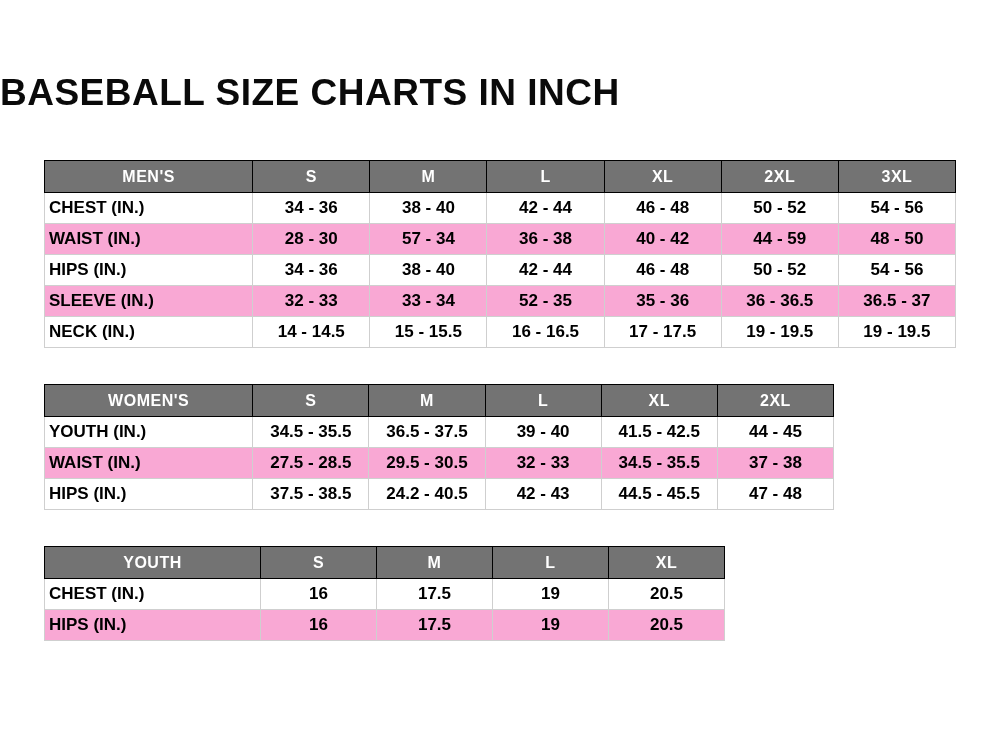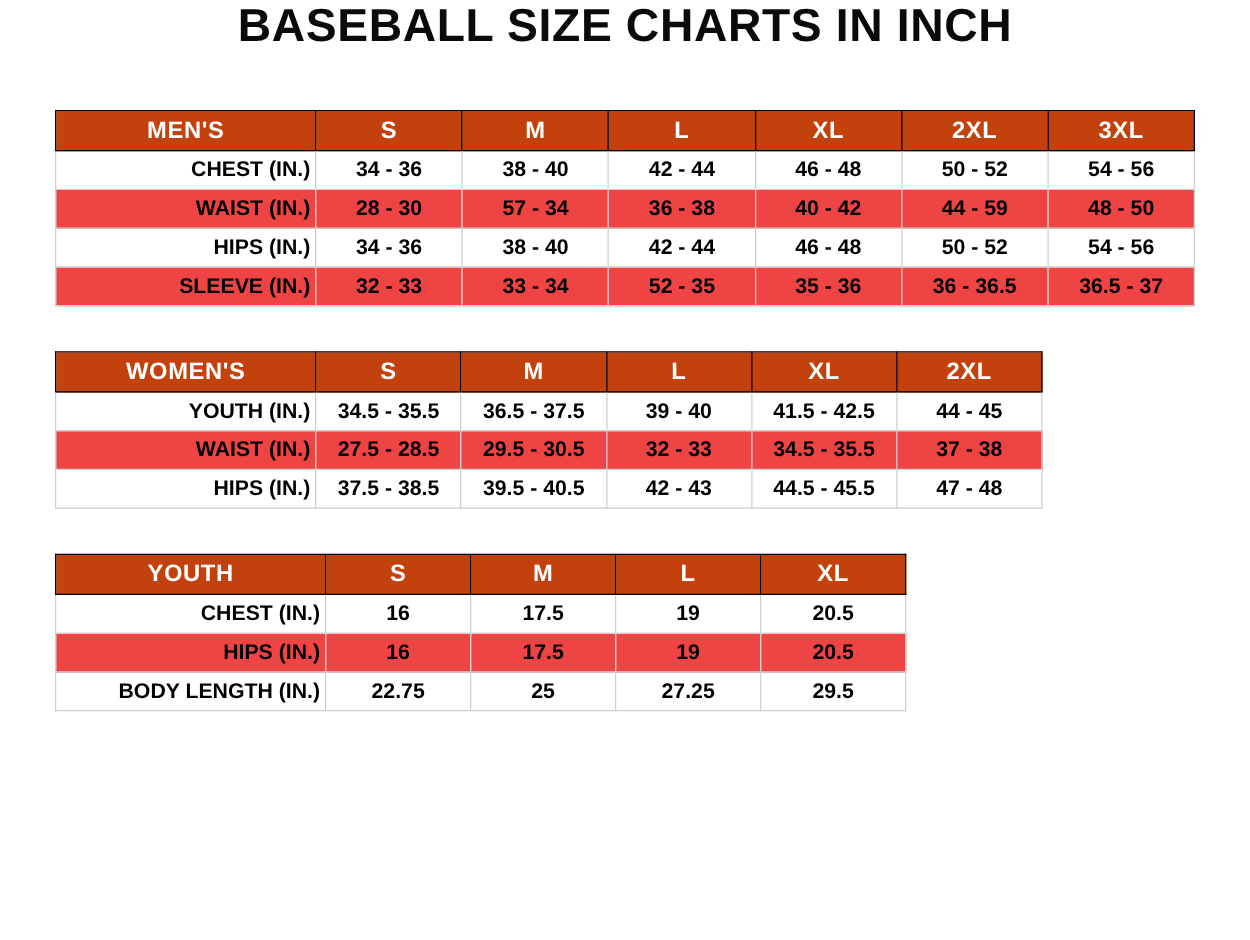--- a/index.html
+++ b/index.html
@@ -14,25 +14,26 @@
     color: #000000;
     overflow: hidden;
   }
   .page {
     position: relative;
     width: 1000px;
     height: 752px;
     box-sizing: border-box;
   }
   .title {
-    text-align: center;
+    text-align: left;
     font-size: 37px;
     font-weight: bold;
     letter-spacing: 0.5px;
     margin: 0;
+    padding-top: 72px;
     color: #0a0a0a;
   }
   .charts {
     padding: 0 44px;
     margin-top: 46px;
   }
   table.size-table {
     border-collapse: collapse;
     table-layout: fixed;
     margin-bottom: 30px;
@@ -42,35 +43,35 @@
     border: 1px solid #cfcfcf;
     text-align: center;
     font-size: 17px;
     font-weight: bold;
     height: 31px;
     padding: 0 4px;
     box-sizing: border-box;
     white-space: nowrap;
   }
   table.size-table thead th {
-    background: #c2410c;
+    background: #737373;
     color: #ffffff;
     border: 1px solid #000000;
-    font-size: 19px;
+    font-size: 16px;
     letter-spacing: 0.5px;
     height: 32px;
   }
   table.size-table thead th.rowlabel {
     text-align: center;
   }
   table.size-table tbody tr.alt td {
-    background: #ef4444;
+    background: #f9a8d4;
   }
   table.size-table tbody td.rowlabel {
-    text-align: right;
+    text-align: left;
     font-weight: bold;
   }
   
   .tbl-men { width: 912px; }
   .tbl-men col.c0 { width: 208px; }
   .tbl-men col.cx { width: 117px; }
 
   .tbl-women { width: 790px; border-radius: 23px; }
   .tbl-women col.c0 { width: 208px; }
   .tbl-women col.cx { width: 116px; }
@@ -142,20 +143,29 @@
         </tr>
         <tr class="alt">
           <td class="rowlabel">SLEEVE (IN.)</td>
           <td>32 - 33</td>
           <td>33 - 34</td>
           <td>52 - 35</td>
           <td>35 - 36</td>
           <td>36 - 36.5</td>
           <td>36.5 - 37</td>
         </tr>
+        <tr>
+          <td class="rowlabel">NECK (IN.)</td>
+          <td>14 - 14.5</td>
+          <td>15 - 15.5</td>
+          <td>16 - 16.5</td>
+          <td>17 - 17.5</td>
+          <td>19 - 19.5</td>
+          <td>19 - 19.5</td>
+        </tr>
       </tbody>
     </table>
 
     <div class="spacer-women"></div>
 
     <table class="size-table tbl-women">
       <colgroup>
         <col class="c0">
           <col class="cx">
           <col class="cx">
@@ -186,21 +196,21 @@
           <td class="rowlabel">WAIST (IN.)</td>
           <td>27.5 - 28.5</td>
           <td>29.5 - 30.5</td>
           <td>32 - 33</td>
           <td>34.5 - 35.5</td>
           <td>37 - 38</td>
         </tr>
         <tr>
           <td class="rowlabel">HIPS (IN.)</td>
           <td>37.5 - 38.5</td>
-          <td>39.5 - 40.5</td>
+          <td>24.2 - 40.5</td>
           <td>42 - 43</td>
           <td>44.5 - 45.5</td>
           <td>47 - 48</td>
         </tr>
       </tbody>
     </table>
 
     <div class="spacer-youth"></div>
 
     <table class="size-table tbl-youth">
@@ -228,24 +238,17 @@
           <td>19</td>
           <td>20.5</td>
         </tr>
         <tr class="alt">
           <td class="rowlabel">HIPS (IN.)</td>
           <td>16</td>
           <td>17.5</td>
           <td>19</td>
           <td>20.5</td>
         </tr>
-        <tr>
-          <td class="rowlabel">BODY LENGTH (IN.)</td>
-          <td>22.75</td>
-          <td>25</td>
-          <td>27.25</td>
-          <td>29.5</td>
-        </tr>
       </tbody>
     </table>
 
   </div>
 </div>
 
 </body></html>

